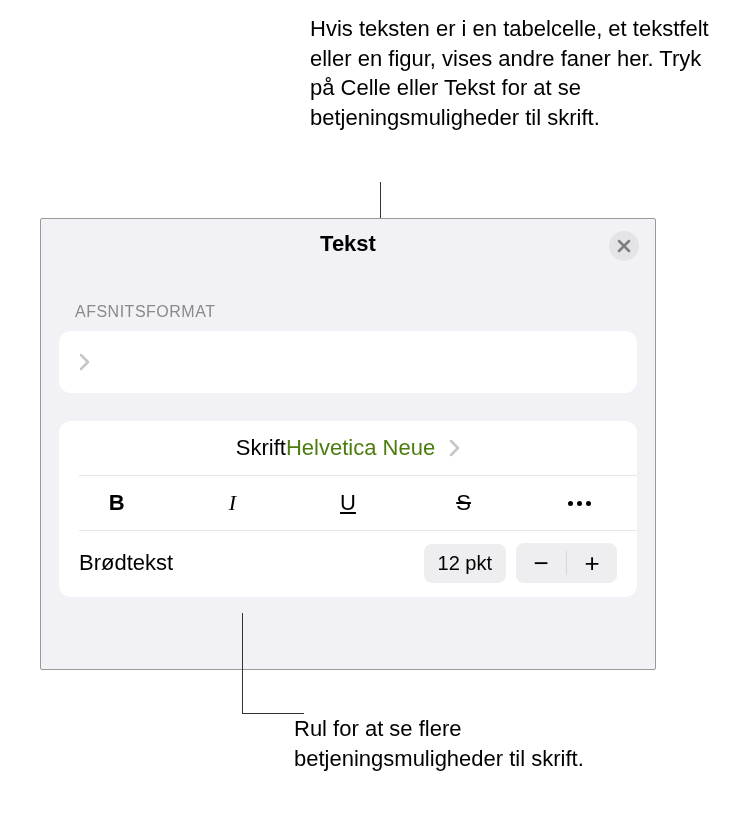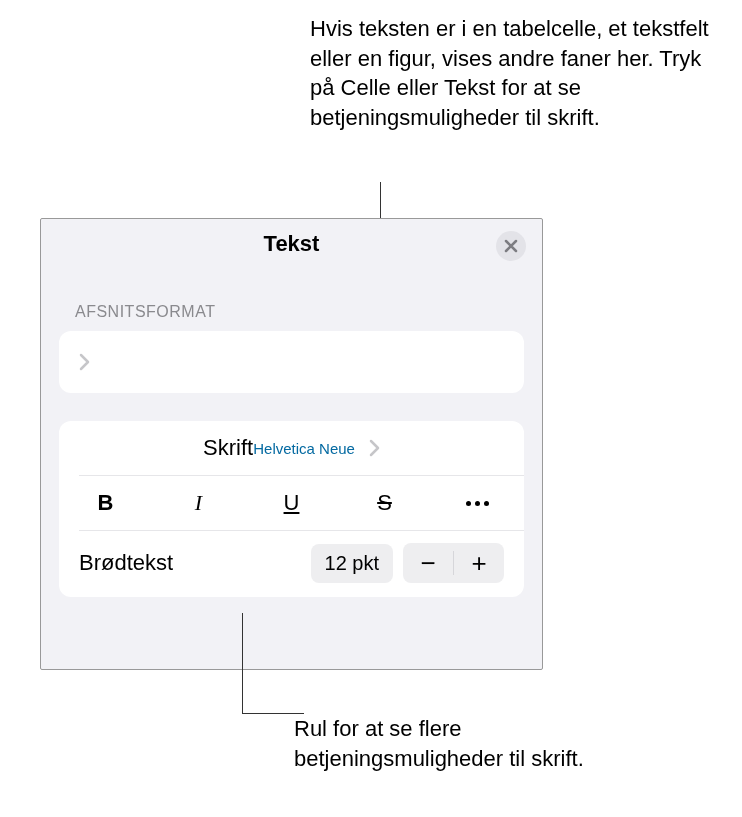--- a/index.html
+++ b/index.html
@@ -53,21 +53,21 @@
       left: 242px;
       top: 713px;
       width: 62px;
       height: 1px;
       background: #333;
     }
     .panel {
       position: absolute;
       left: 40px;
       top: 218px;
-      width: 503px;
+      width: 616px;
       height: 452px;
       background: #f2f2f6;
       border: 1px solid #999;
       border-radius: 2px;
       overflow: hidden;
     }
     .panel-header {
       position: relative;
       height: 50px;
       display: flex;
@@ -143,22 +143,22 @@
     .font-label {
       font-size: 22px;
       color: #000;
     }
     .font-value-wrap {
       display: flex;
       align-items: center;
       gap: 14px;
     }
     .font-value {
-      font-size: 15px;
-      color: #0369a1;
+      font-size: 22px;
+      color: #4d7c0f;
     }
     .divider {
       height: 1px;
       background: #e6e6e9;
       margin-left: 20px;
     }
     .style-row {
       display: flex;
       align-items: center;
       padding: 0;

